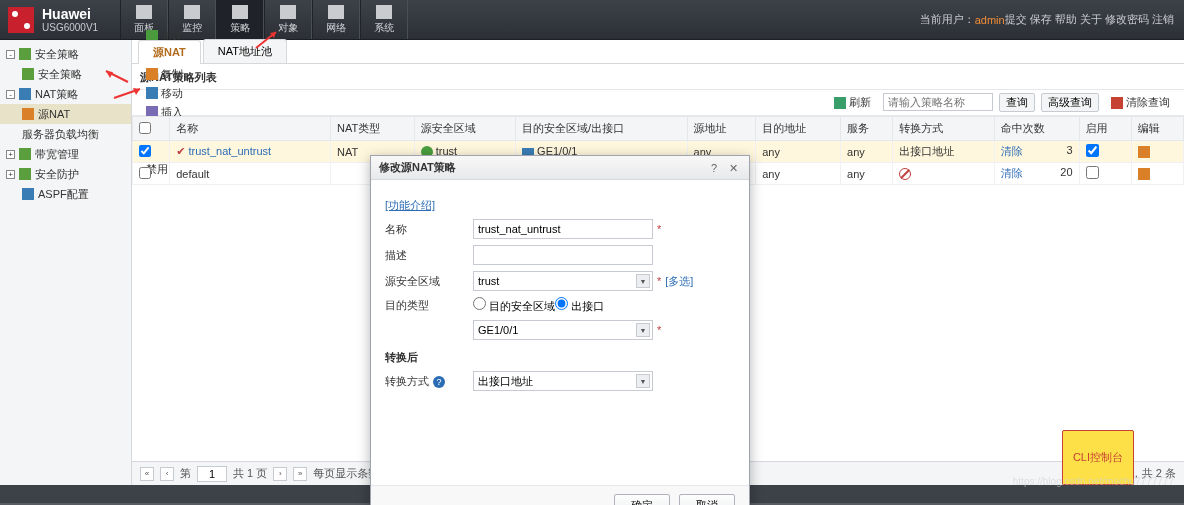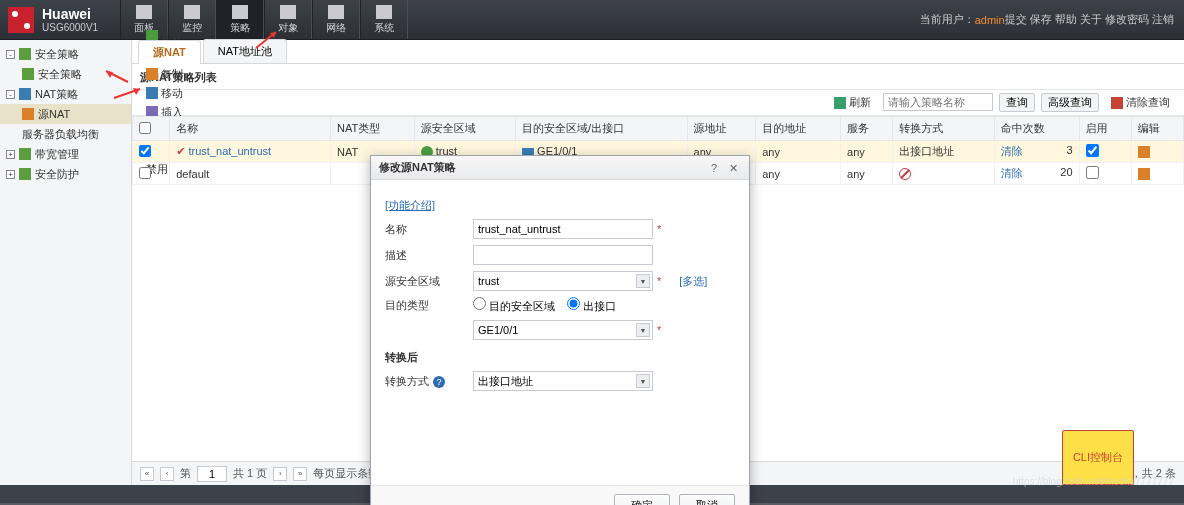--- a/index.html
+++ b/index.html
@@ -71,22 +71,22 @@
 .dlg-hdr .dlg-btns{margin-left:auto;display:flex;gap:6px}
 .dlg-hdr .dlg-x{width:12px;height:12px;cursor:pointer;color:#666;font-size:11px}
 .dlg-body{padding:18px 14px}
 .dlg-link{color:#2b6cb5;text-decoration:underline;cursor:pointer;font-size:11px}
 .frm-row{display:flex;align-items:center;margin:6px 0}
 .frm-lbl{width:88px;color:#333;font-size:11px}
 .frm-row input[type=text]{flex:1;height:20px;border:1px solid #c7cad0;padding:0 4px;max-width:180px}
 .sel-box{flex:1;max-width:180px;height:20px;border:1px solid #c7cad0;display:flex;align-items:center;padding:0 4px;position:relative;background:#fff}
 .sel-box .dd{position:absolute;right:2px;top:2px;width:14px;height:14px;background:#eceef1;border:1px solid #c7cad0;display:flex;align-items:center;justify-content:center;font-size:7px;color:#555}
 .req{color:#c04040;margin-left:4px}
-.multi{color:#2b6cb5;cursor:pointer;margin-left:18px}
-.radio-grp{display:flex;gap:12px;align-items:flex-end}
+.multi{color:#2b6cb5;cursor:pointer;margin-left:4px}
+.radio-grp{display:flex;gap:0;align-items:flex-end}
 .sect{font-weight:bold;color:#333;margin:10px 0 4px}
 .qm{display:inline-block;width:12px;height:12px;border-radius:50%;background:#2b6cb5;color:#fff;font-size:9px;text-align:center;line-height:12px;margin-left:4px}
 .dlg-ftr{padding:8px 14px;border-top:1px solid #e5e7ea;text-align:right;background:#f8f8f9}
 .dlg-ftr button{padding:3px 16px;border:1px solid #b0b4ba;background:linear-gradient(#fdfdfd,#eceef1);border-radius:2px;cursor:pointer;margin-left:6px}
 .arrow{position:absolute;pointer-events:none}
 .arrow svg{overflow:visible}
 .footer{height:18px;background:#3d4148;color:#a9acb1;font-size:10px;display:flex;align-items:center;justify-content:center}
 .cli-btn{position:absolute;right:50px;bottom:20px;background:#fde047;border:1px solid #c64334;color:#c64334;padding:19px 10px;font-size:11px;border-radius:2px 2px 0 0;cursor:pointer}
 .watermark{position:absolute;right:10px;bottom:18px;color:#cfd1d4;font-size:10px;opacity:0.6}
 </style>
@@ -171,20 +171,24 @@
       </div>
       <div class="tree-row l1">
         <span class="tree-exp">+</span>
         <span class="t-ico i-grn"></span>
         <span>带宽管理</span>
       </div>
       <div class="tree-row l1">
         <span class="tree-exp">+</span>
         <span class="t-ico i-grn"></span>
         <span>安全防护</span>
+      </div>
+      <div class="tree-row l2">
+        <span class="t-ico i-blu"></span>
+        <span>ASPF配置</span>
       </div>
     </div>
 
   <div class="main">
     <div class="tabs" id="tabs">
         <div class="tab active">源NAT</div>
         <div class="tab">NAT地址池</div>
       </div>
     <div class="panel-title">源NAT策略列表</div>
 

